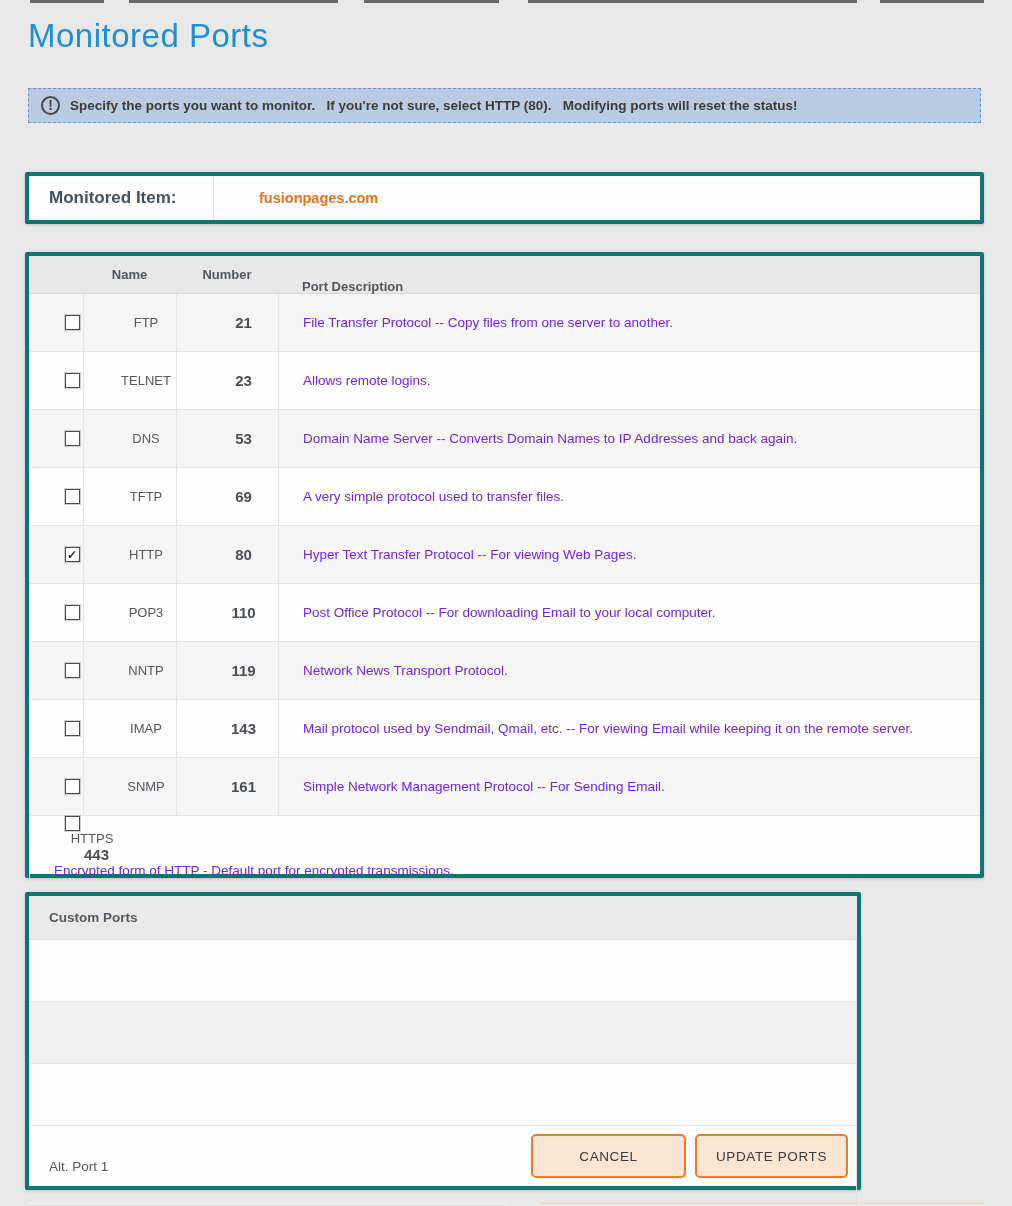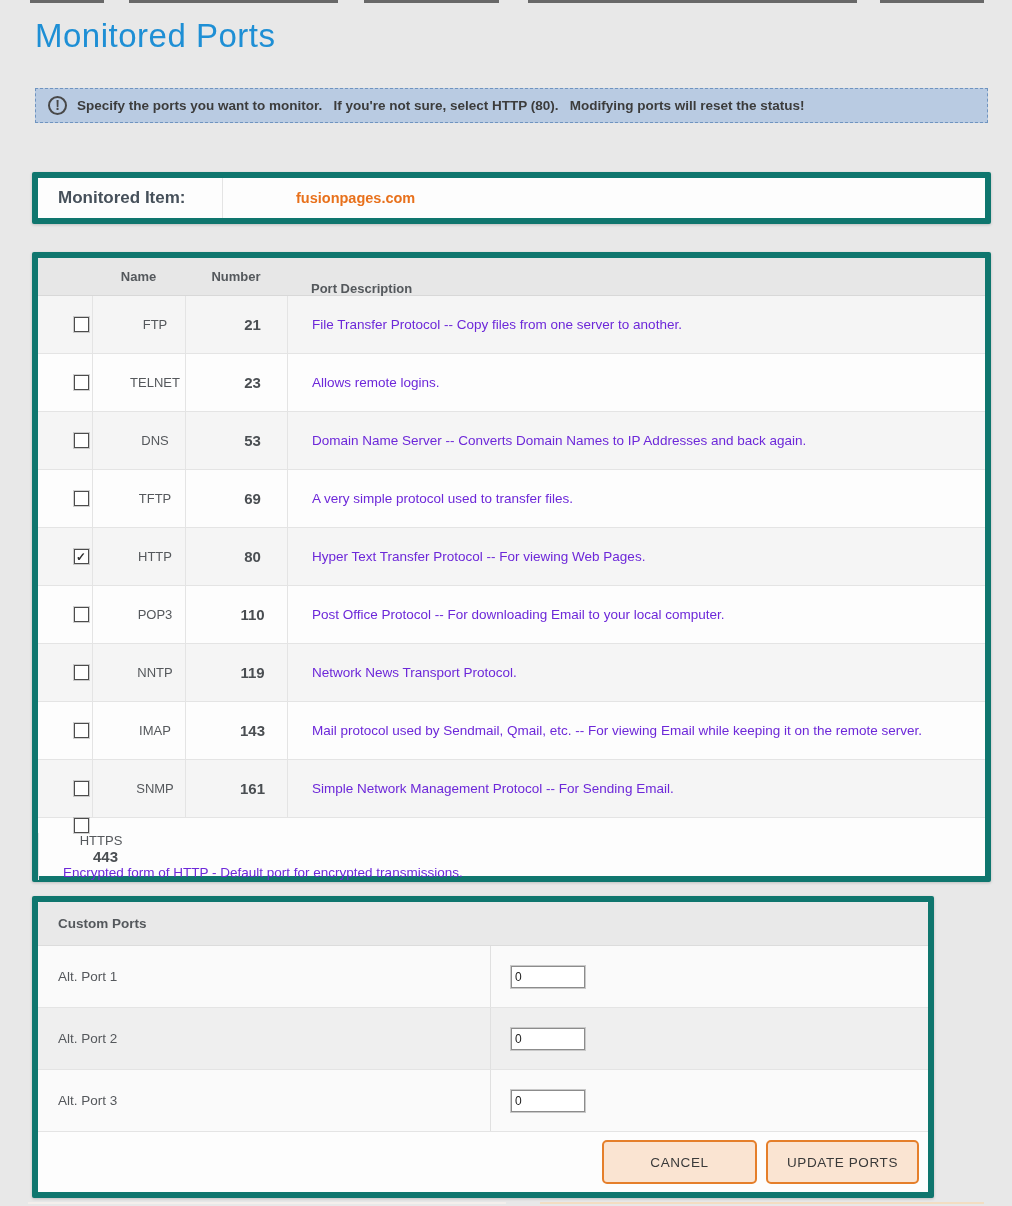--- a/index.html
+++ b/index.html
@@ -6,21 +6,21 @@
   html, body { width: 1012px; height: 1206px; }
   body {
     background: #e8e8e8;
     font-family: "Liberation Sans", sans-serif;
     position: relative;
     overflow: hidden;
   }
   .top-strip { position: absolute; top: 0; left: 0; width: 100%; height: 3px; }
   .top-strip span { position: absolute; top: 0; height: 3px; background: #474747; opacity: .8; }
 
-  .page { position: absolute; left: 32px; top: 0; width: 959px; }
+  .page { position: absolute; left: 25px; top: 0; width: 959px; }
 
   h1.page-title {
     margin: 14px 0 0 3px;
     font-size: 33px;
     font-weight: 400;
     color: #1e8fd5;
     line-height: 44px;
     letter-spacing: 0.5px;
   }
 
@@ -48,24 +48,23 @@
   }
   .banner-text {
     font-size: 13.5px;
     font-weight: bold;
     color: #3c3c3c;
     white-space: pre-wrap;
   }
 
   .panel {
     background: #fdfdfd;
-    border: 6px solid #0f766e;
+    border: 4px solid #0f766e;
     border-radius: 2px;
     box-shadow: 0 1px 3px rgba(0,0,0,0.18);
-    gap: 28px;
   }
 
   .monitored-panel {
     margin-top: 49px;
     width: 959px;
     height: 52px;
     display: flex;
     align-items: stretch;
   }
   .mi-label {
@@ -113,31 +112,31 @@
   .checkbox {
     width: 15px; height: 15px;
     background: #fff;
     border: 1px solid #4d4d4d;
     box-shadow: 0 0 0 1px rgba(77,77,77,0.25);
     display: flex; align-items: center; justify-content: center;
     font-size: 12px; font-weight: bold; color: #2f2f2f;
     cursor: pointer;
   }
 
-  .custom-panel { margin-top: 14px; width: 902px; }
+  .custom-panel { margin-top: 14px; width: 836px; }
   .cp-header {
     height: 44px;
     background: #e9e9e9;
     border-bottom: 1px solid #dcdcdc;
     display: flex; align-items: center;
     padding-left: 20px;
     font-size: 13.5px; font-weight: bold; color: #54585c;
     border-radius: 2px 2px 0 0;
   }
-  .cp-row { display: flex; height: 62px; background: #fafafa; border-bottom: 1px solid #e4e4e4; }
+  .cp-row { display: flex; height: 62px; background: #fafafa; border-bottom: 1px solid #e4e4e4; flex-direction: column; }
   .cp-row.stripe { background: #efefef; }
   .cp-label {
     flex: 0 0 453px;
     border-right: 1px solid #e0e0e0;
     display: flex; align-items: center;
     padding-left: 20px;
     font-size: 13.5px; color: #55585c;
   }
   .cp-input-cell { display: flex; align-items: center; padding-left: 20px; }
   .cp-input {

